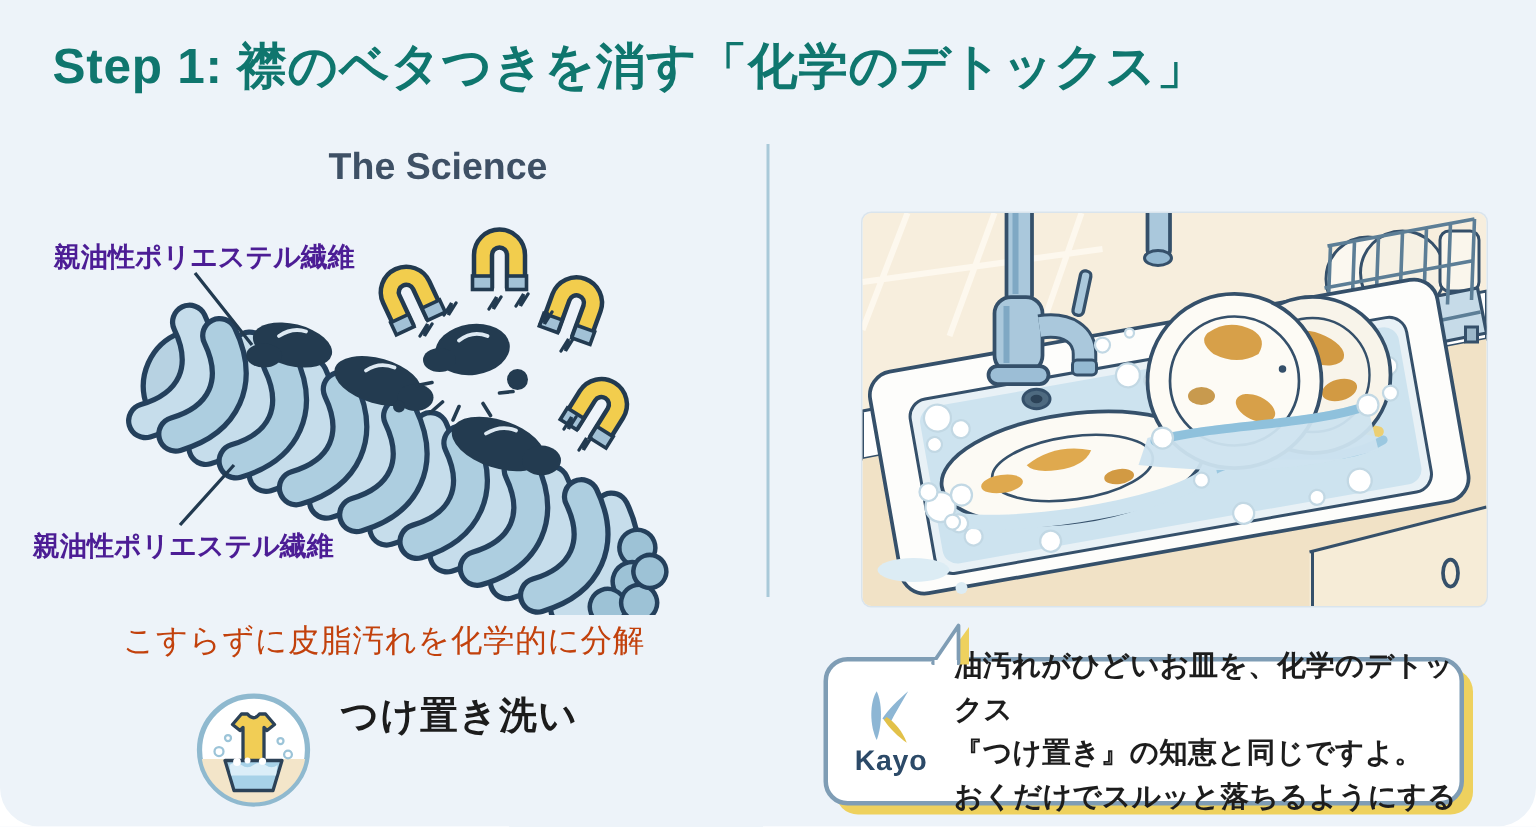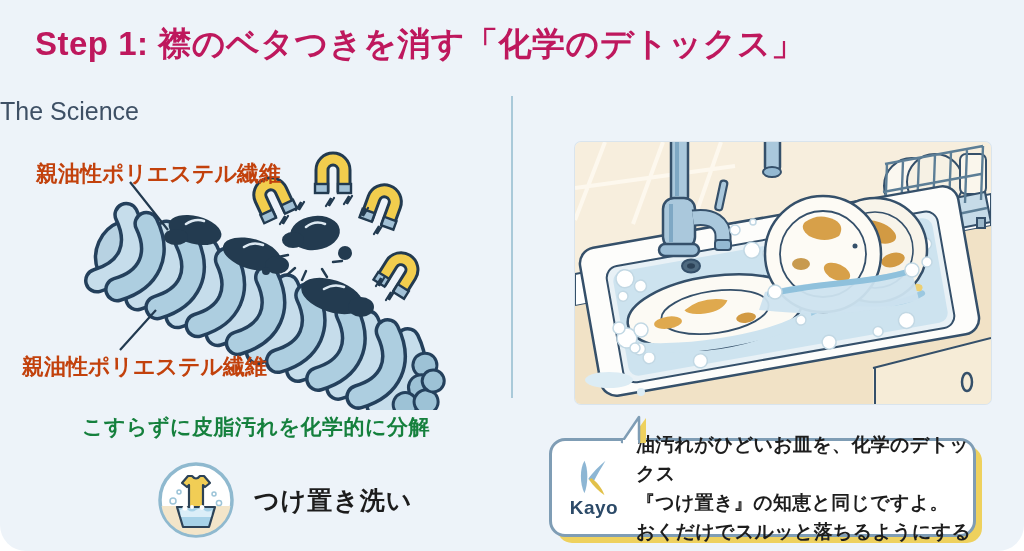--- a/index.html
+++ b/index.html
@@ -1,28 +1,28 @@
 <!DOCTYPE html>
 <html><head>
 <meta charset="utf-8">
 <style>
   html,body{margin:0;padding:0;background:#ffffff;}
   body{width:1024px;height:551px;position:relative;font-family:"Liberation Sans","DejaVu Sans",sans-serif;}
   .card{position:absolute;inset:0;background:#edf3f9;border-radius:0 0 26px 26px;overflow:hidden;}
-  .title{position:absolute;left:35px;top:22px;font-size:33px;font-weight:800;color:#be185d;letter-spacing:0.5px;}
-  .col-header{position:absolute;top:97px;width:584px;font-size:25px;font-weight:400;color:#3e5065;}
+  .title{position:absolute;left:35px;top:22px;font-size:33px;font-weight:800;color:#0f766e;letter-spacing:0.5px;}
+  .col-header{position:absolute;top:97px;width:584px;text-align:center;font-size:25px;font-weight:700;color:#3e5065;}
   .col-header.left{left:0;}
   .col-header.right{left:512px;}
   .divider{position:absolute;left:511px;top:96px;width:2px;height:302px;background:#a9c9d9;}
   .sci-illustration{position:absolute;left:30px;top:138px;width:440px;height:272px;}
-  .fiber-label{position:absolute;font-size:22px;font-weight:800;color:#c2410c;white-space:nowrap;}
+  .fiber-label{position:absolute;font-size:18px;font-weight:800;color:#4c1d95;white-space:nowrap;}
   .fiber-label.top{left:36px;top:159px;}
   .fiber-label.bottom{left:22px;top:352px;}
-  .sci-caption{position:absolute;left:0;top:413px;width:512px;text-align:center;font-size:21px;font-weight:700;color:#15803d;letter-spacing:0.5px;}
-  .soak-row{position:absolute;left:156px;top:460px;display:flex;align-items:center;font-family:Liberation Serif, serif;}
+  .sci-caption{position:absolute;left:0;top:413px;width:512px;text-align:center;font-size:21px;font-weight:400;color:#c2410c;letter-spacing:0.5px;}
+  .soak-row{position:absolute;left:129px;top:460px;display:flex;align-items:flex-start;font-family:Liberation Serif, serif;}
   .soak-label{margin-left:18px;font-size:25px;font-weight:800;color:#1c1c1c;letter-spacing:1px;}
   .sink-illustration{position:absolute;left:575px;top:142px;width:416px;height:262px;border-radius:6px;overflow:hidden;box-shadow:0 0 0 1px rgba(180,200,215,0.35);}
   .bubble{position:absolute;left:549px;top:438px;width:427px;height:99px;background:#ffffff;border:3px solid #7f9db5;border-radius:16px;box-sizing:border-box;box-shadow:7px 7px 0 -1px #eed15e;display:flex;align-items:center;}
   .bubble-tail{position:absolute;left:68px;top:-27px;width:30px;height:30px;}
   .logo-block{width:84px;flex:0 0 auto;display:flex;flex-direction:column;align-items:center;justify-content:center;}
   .logo-text{font-size:19px;font-weight:800;color:#2c4a68;letter-spacing:0.5px;margin-top:-2px;}
   .bubble-text{flex:1;font-size:19px;font-weight:800;color:#1d1d1d;line-height:29px;letter-spacing:0.3px;}
 </style>
 </head>
 <body>

